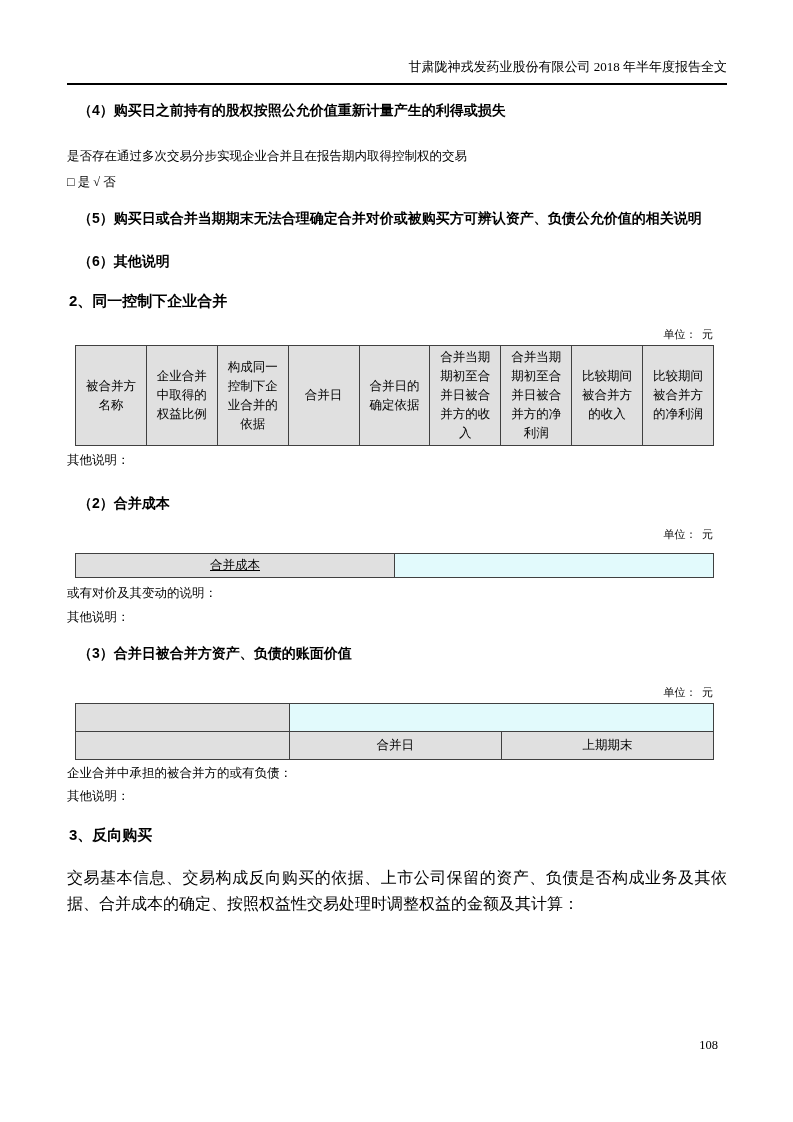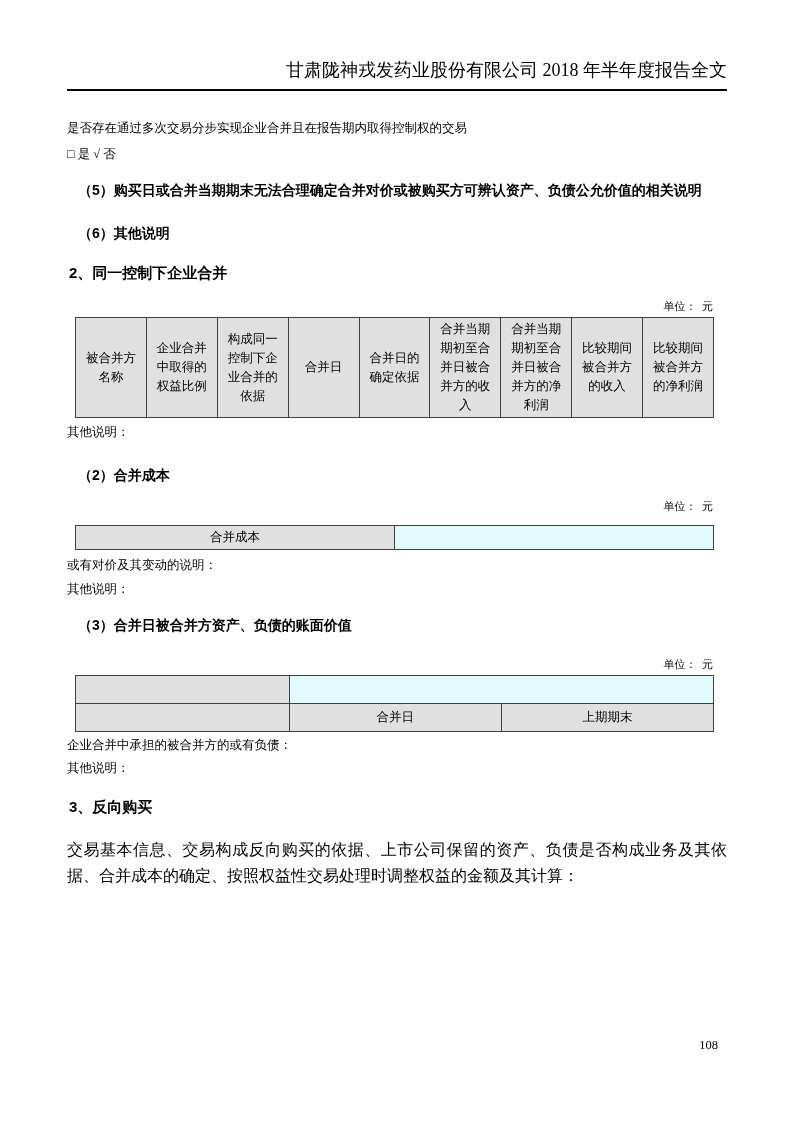--- a/index.html
+++ b/index.html
@@ -10,21 +10,21 @@
     height: 1122px;
     margin: 0 auto;
     background: #ffffff;
     font-family: "Liberation Serif", "DejaVu Serif", serif;
     color: #000;
     overflow: hidden;
   }
   .header {
     margin: 58px 66px 0 67px;
     text-align: right;
-    font-size: 18px;
+    font-size: 13px;
     padding-bottom: 7px;
     border-bottom: 2px solid #000;
   }
   .content { margin: 0 66px 0 67px; }
   .h-black {
     font-family: "Liberation Sans", "DejaVu Sans", sans-serif;
     font-weight: bold;
     font-size: 14px;
     line-height: 18px;
     padding-left: 11px;
@@ -55,40 +55,41 @@
   td {
     font-size: 12.5px;
     line-height: 19px;
     text-align: center;
     vertical-align: middle;
     padding: 2px 5px;
   }
   .cell-gray { background: #e0e0e0; }
   .cell-cyan { background: #e2fafc; }
   .t1 td { height: 95px; }
-  .t2 td { height: 21px; }
+  .t2 td { height: 21px; text-decoration: underline; }
   .t3 td { height: 28px; }
   .pagenum {
     position: absolute;
     top: 1038px;
     right: 75px;
     font-size: 12.5px;
   }
 </style>
 </head>
 <body>
 
 <div class="page">
 
   <div class="header">
     <span>甘肃陇神戎发药业股份有限公司 2018 年半年度报告全文</span>
   </div>
 
   <div class="content">
 
+    <div class="h-black" style="margin-top:16px;">（4）购买日之前持有的股权按照公允价值重新计量产生的利得或损失</div>
 
     <div class="txt" style="margin-top:27px;">是否存在通过多次交易分步实现企业合并且在报告期内取得控制权的交易</div>
 
     <div class="txt" style="margin-top:6px;">□ 是 √ 否</div>
 
     <div class="h-black" style="margin-top:17px;">（5）购买日或合并当期期末无法合理确定合并对价或被购买方可辨认资产、负债公允价值的相关说明</div>
 
     <div class="h-black" style="margin-top:25px;">（6）其他说明</div>
 
     <div class="h-black-lg" style="margin-top:21px;">2、同一控制下企业合并</div>

